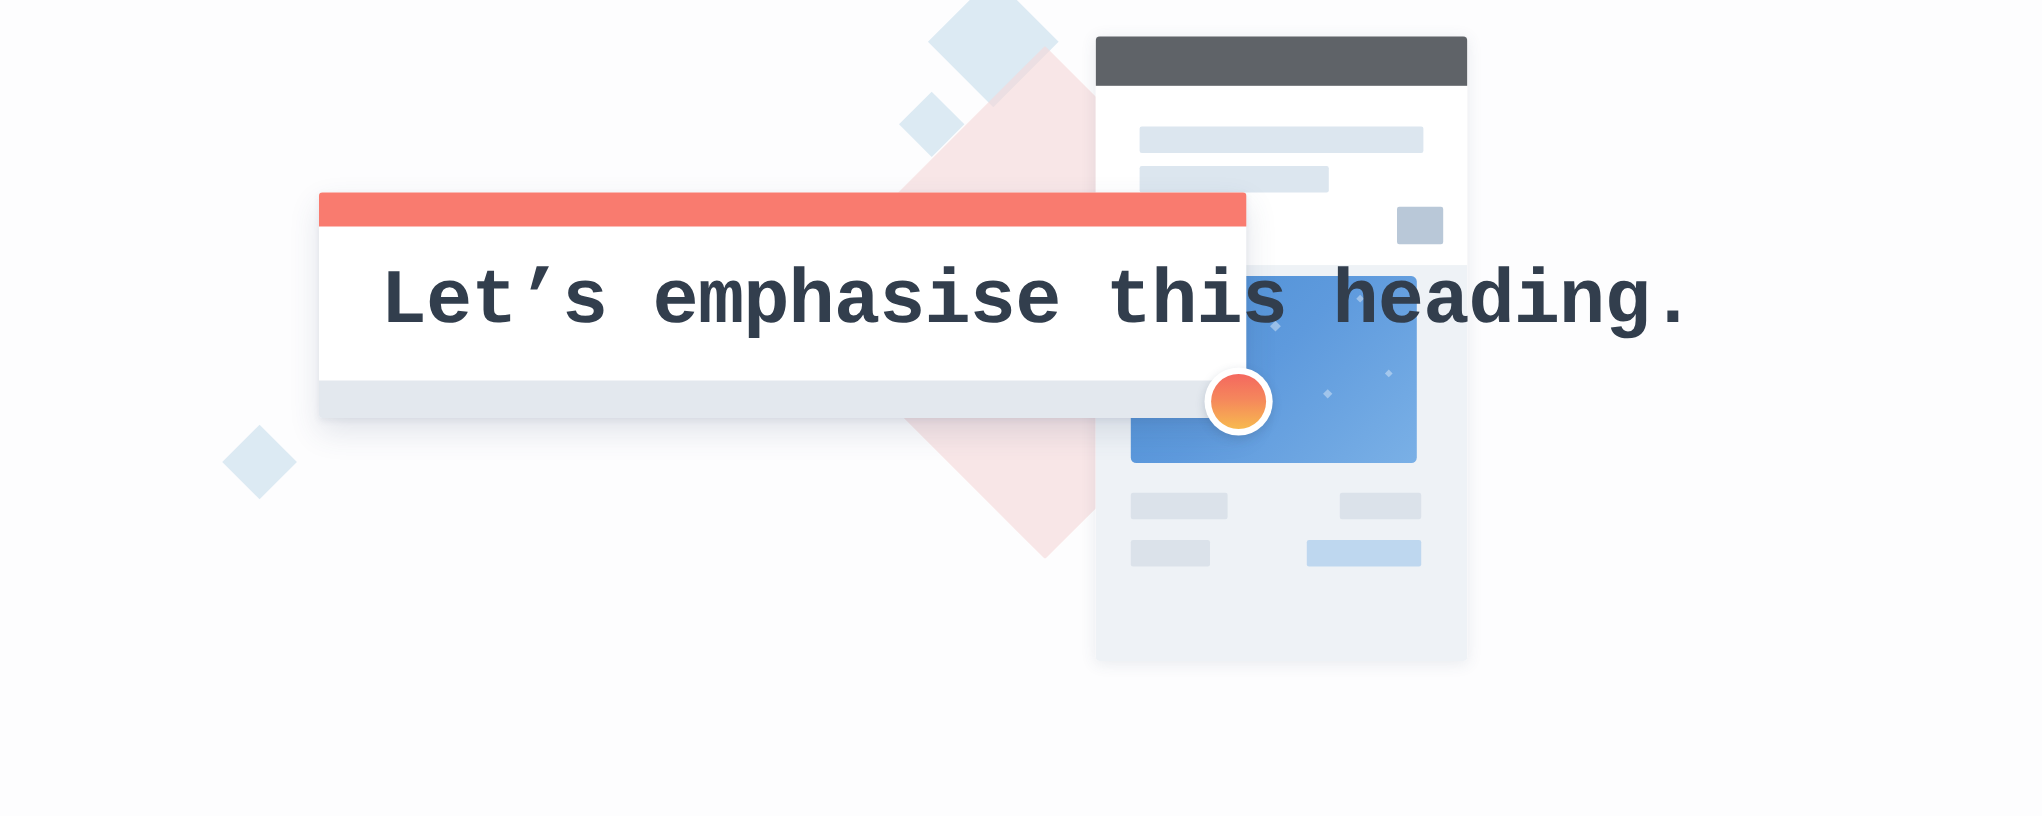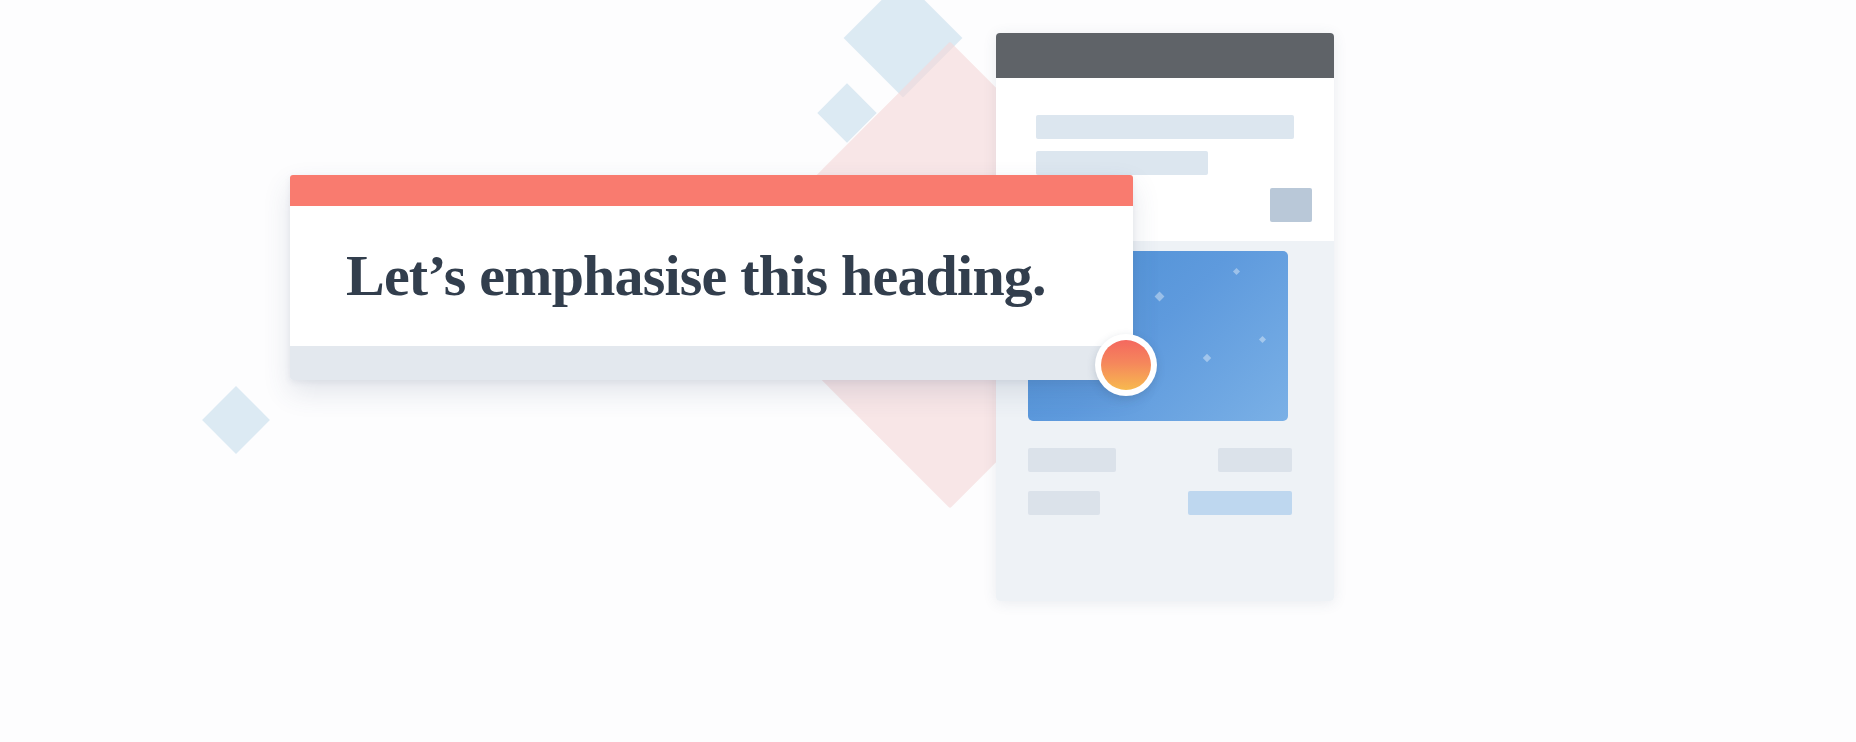--- a/index.html
+++ b/index.html
@@ -68,22 +68,22 @@
   .hero-accent{
     position:absolute;left:0;top:0;width:100%;height:31px;
     background:#f97b6f;border-radius:3px 3px 0 0;
   }
   .hero-body{
     position:absolute;left:0;top:31px;width:100%;height:140px;
     display:flex;align-items:center;
   }
   .hero-title{
     margin:0 0 0 56px;
-    font-family:Liberation Serif, serif;
-    font-size:58px;font-weight:700;letter-spacing:-0.8px;
+    font-family:Liberation Mono, monospace;
+    font-size:70px;font-weight:700;letter-spacing:-0.8px;
     color:#323e4d;line-height:1.05;white-space:nowrap;
   }
   .hero-foot{
     position:absolute;left:0;bottom:0;width:100%;height:34px;
     background:#e3e8ee;border-radius:0 0 3px 3px;
   }
 
   
   .handle{
     position:absolute;left:1095px;top:334px;width:62px;height:62px;border-radius:50%;

